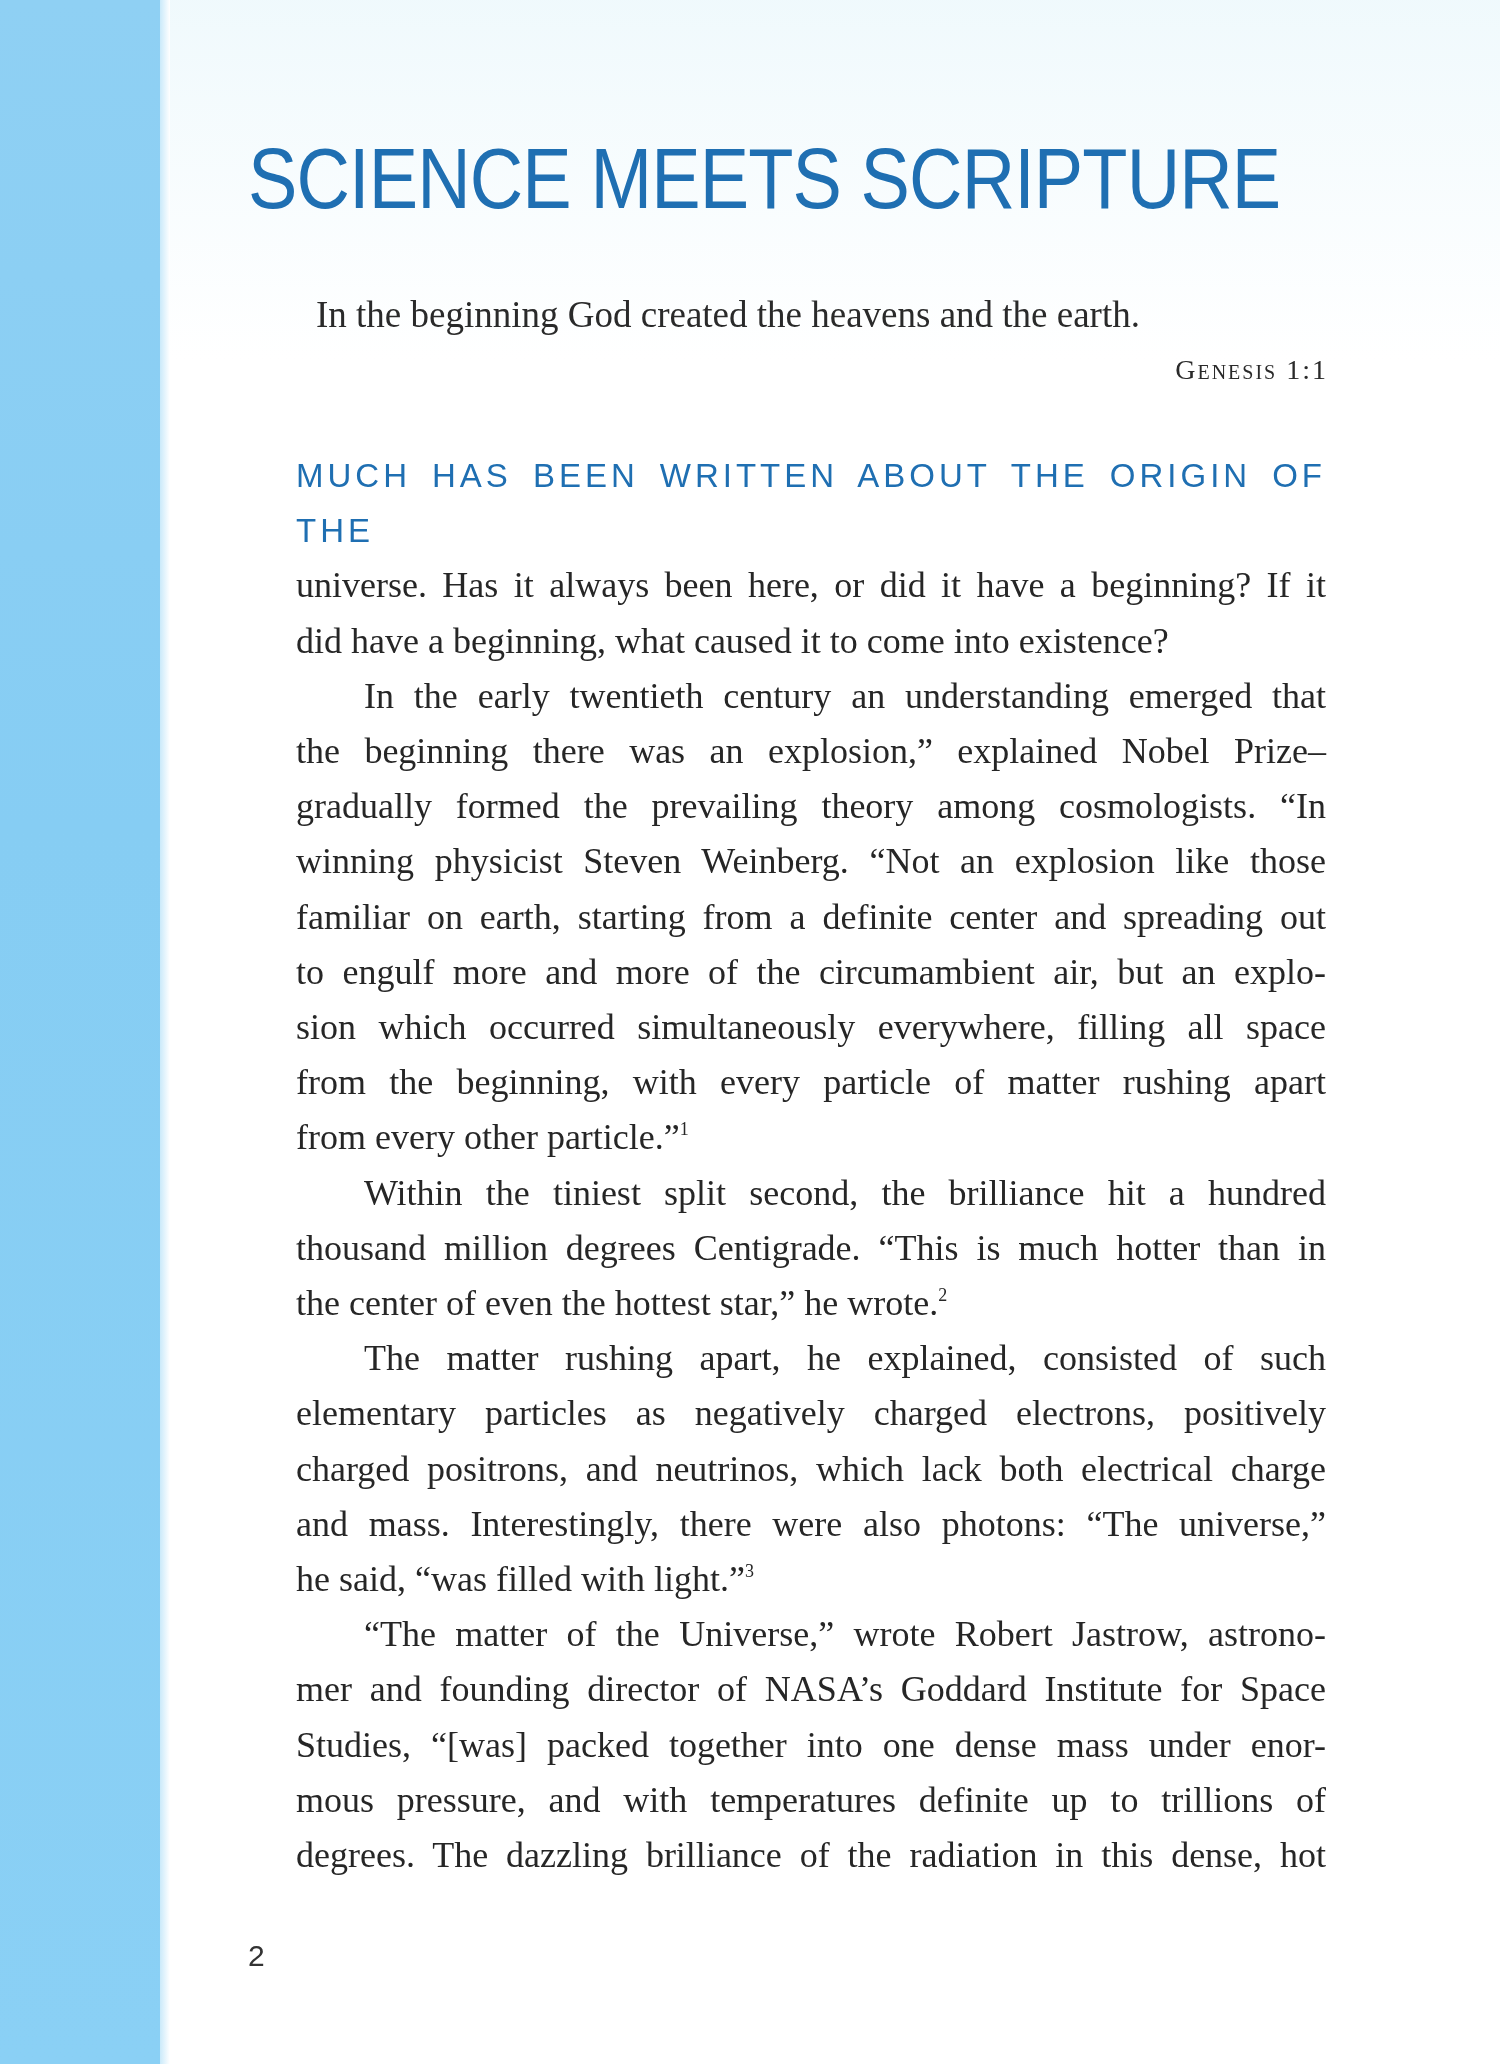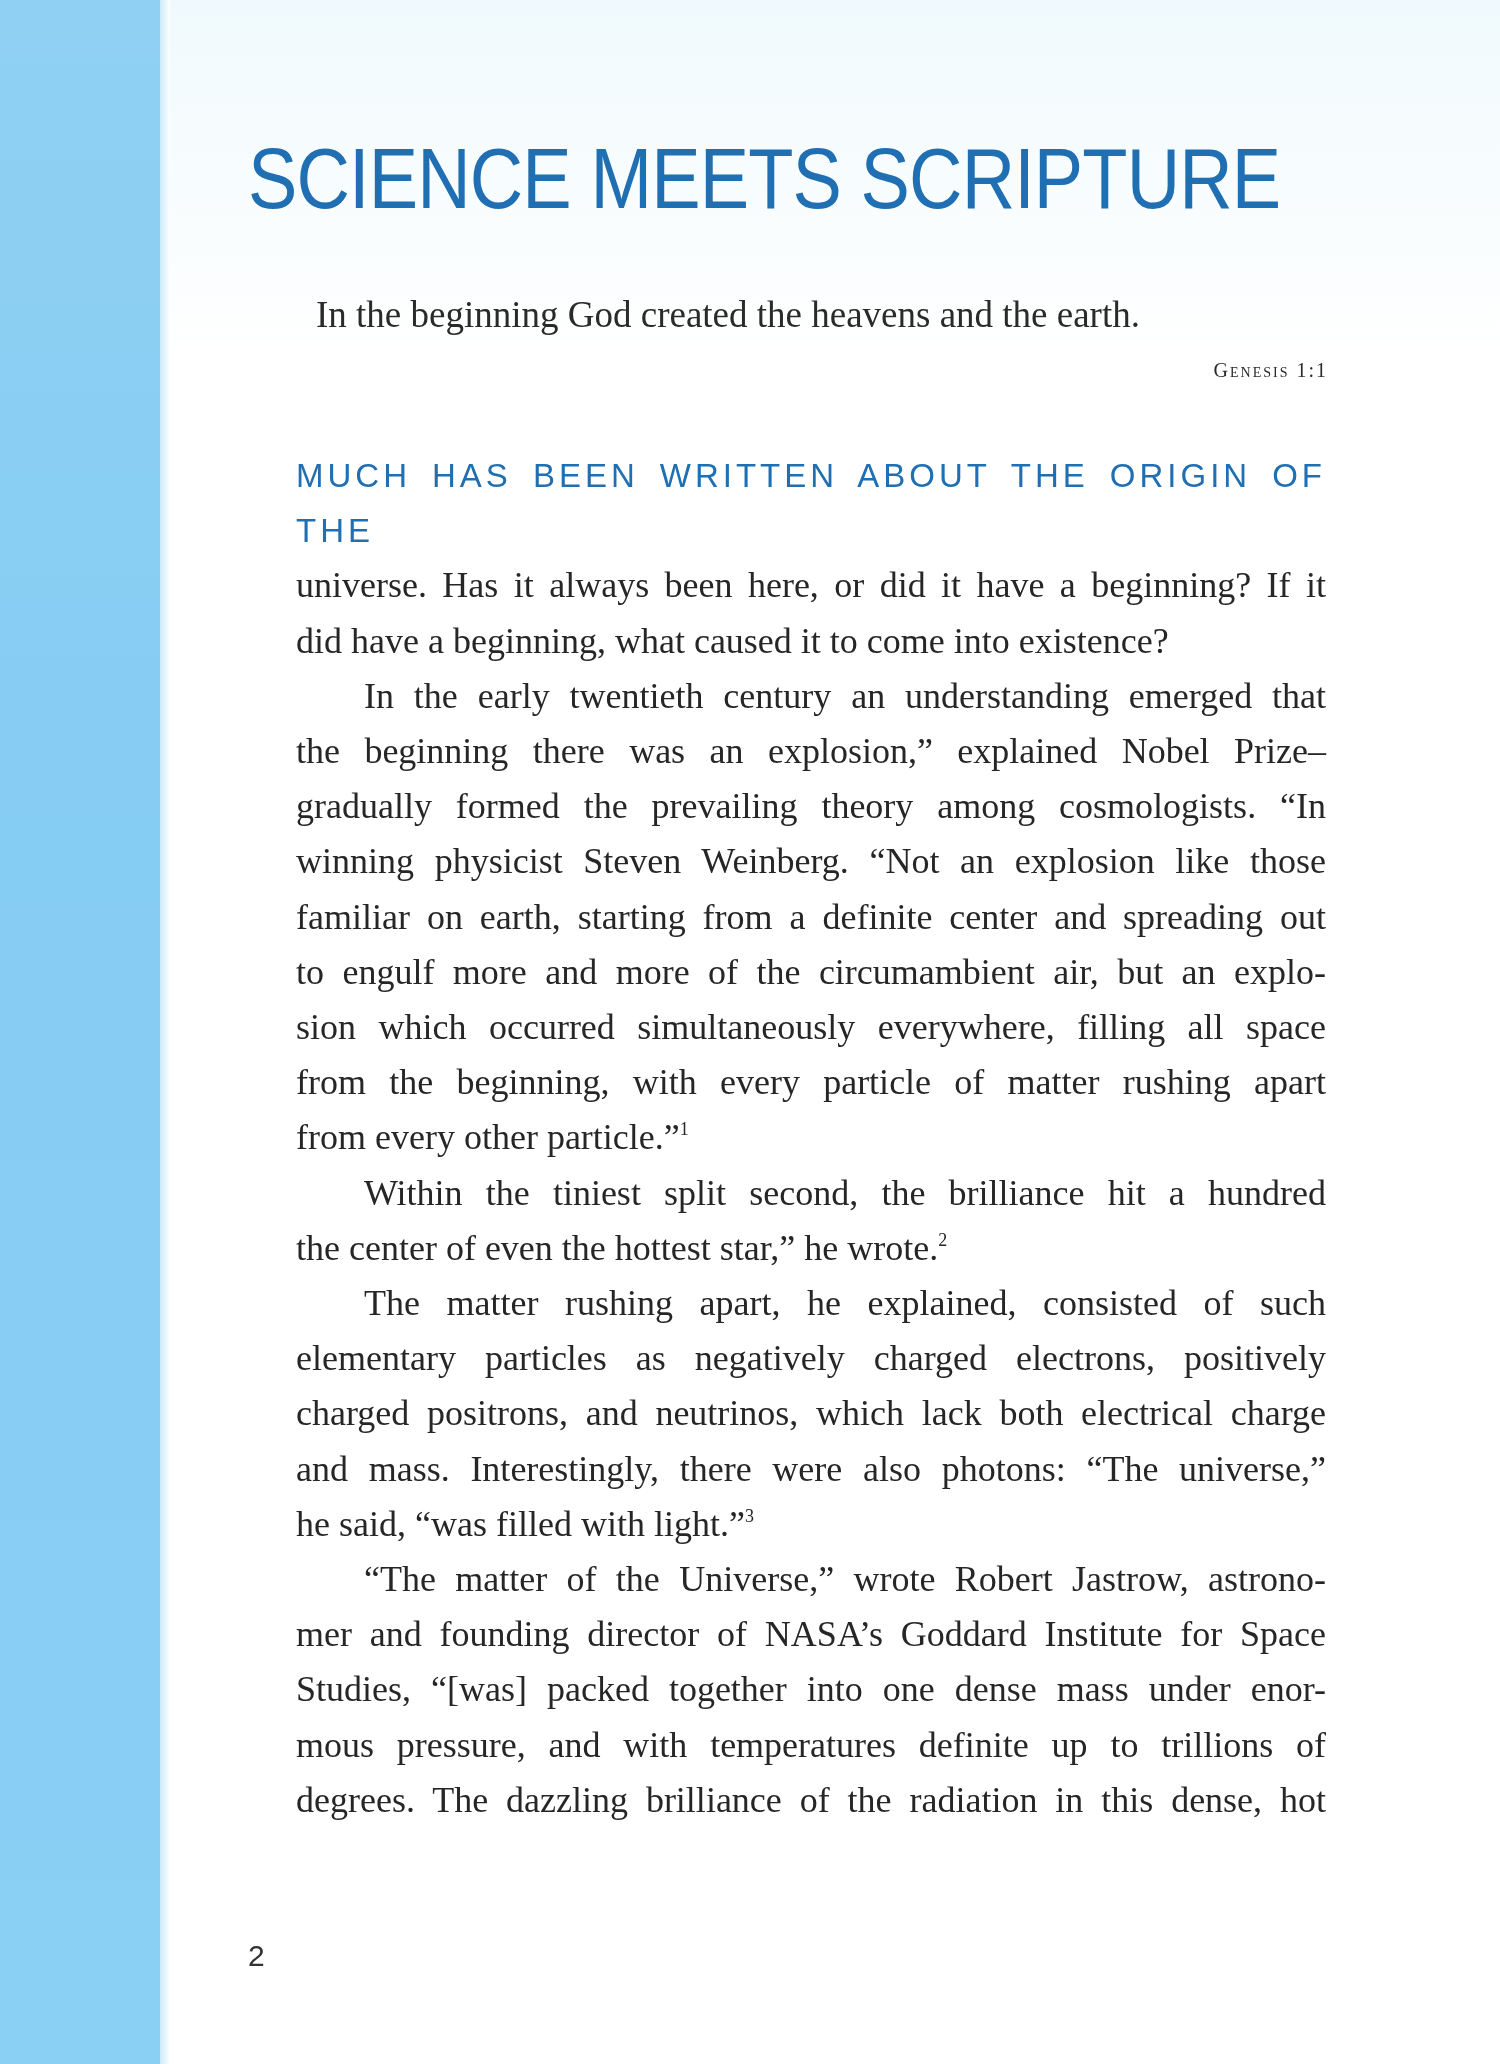--- a/index.html
+++ b/index.html
@@ -63,21 +63,21 @@
       font-size: 37px;
       line-height: 50px;
       color: #2a2a2a;
       white-space: nowrap;
     }
     .epigraph-ref {
       position: absolute;
       right: -12px;
       top: 60px;
       font-family: "Liberation Serif", serif;
-      font-size: 20px;
+      font-size: 28px;
       line-height: 40px;
       font-variant: small-caps;
       letter-spacing: 2px;
       color: #2a2a2a;
     }
     .body-text {
       position: absolute;
       left: 0;
       top: 448px;
       width: 1078px;
@@ -144,20 +144,21 @@
       <span class="line" style="text-indent:0">winning physicist Steven Weinberg. “Not an explosion like those</span>
       <span class="line" style="text-indent:0">familiar on earth, starting from a definite center and spreading out</span>
       <span class="line" style="text-indent:0">to engulf more and more of the circumambient air, but an explo-</span>
       <span class="line" style="text-indent:0">sion which occurred simultaneously everywhere, filling all space</span>
       <span class="line" style="text-indent:0">from the beginning, with every particle of matter rushing apart</span>
       <span class="line last" style="text-indent:0"><span>from every other particle.”</span><sup>1</sup></span>
     </p>
 
     <p>
       <span class="line">Within the tiniest split second, the brilliance hit a hundred</span>
+      <span class="line" style="text-indent:0">thousand million degrees Centigrade. “This is much hotter than in</span>
       <span class="line last" style="text-indent:0"><span>the center of even the hottest star,” he wrote.</span><sup>2</sup></span>
     </p>
 
     <p>
       <span class="line">The matter rushing apart, he explained, consisted of such</span>
       <span class="line" style="text-indent:0">elementary particles as negatively charged electrons, positively</span>
       <span class="line" style="text-indent:0">charged positrons, and neutrinos, which lack both electrical charge</span>
       <span class="line" style="text-indent:0">and mass. Interestingly, there were also photons: “The universe,”</span>
       <span class="line last" style="text-indent:0"><span>he said, “was filled with light.”</span><sup>3</sup></span>
     </p>

